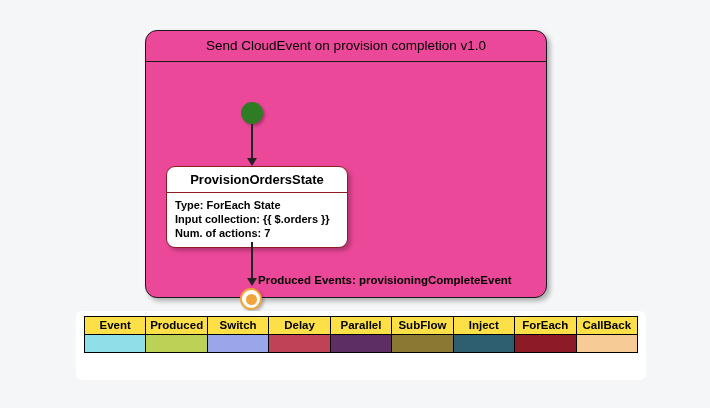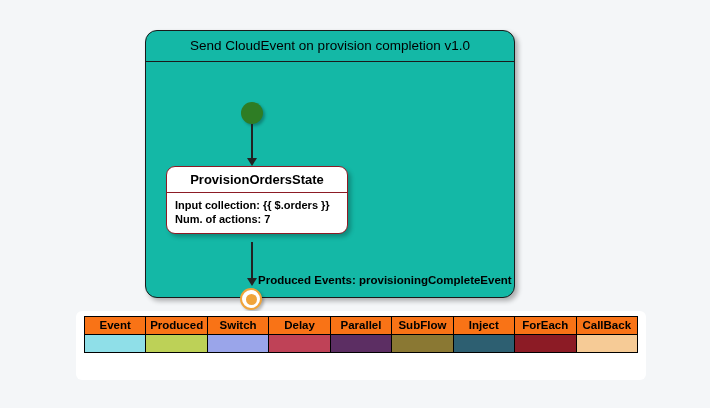--- a/index.html
+++ b/index.html
@@ -13,23 +13,23 @@
     font-family: "Liberation Sans", sans-serif;
     overflow: hidden;
     position: relative;
   }
 
   
   .workflow-canvas {
     position: absolute;
     left: 145px;
     top: 30px;
-    width: 370px;
+    width: 402px;
     height: 268px;
-    background: #14b8a6;
+    background: #ec4899;
     border: 1.6px solid #1a1a1a;
     border-radius: 12px;
     box-shadow: 3px 3px 5px rgba(0,0,0,0.30);
     box-sizing: border-box;
   }
   .workflow-title {
     height: 30px;
     line-height: 30px;
     text-align: center;
     font-size: 13.5px;
@@ -174,21 +174,21 @@
     border: 1.3px solid #000;
     padding: 0;
   }
   .legend-label {
     font-size: 11.5px;
     font-weight: bold;
     color: #000;
     text-align: center;
     height: 17px;
     line-height: 17px;
-    background: #f97316;
+    background: #fde047;
     white-space: nowrap;
   }
   .legend-swatch {
     height: 17px;
   }
 </style>
 </head>
 <body>
 
 <div class="workflow-canvas">
@@ -198,20 +198,21 @@
   <div class="workflow-body">
 
     <div class="start-node" style="background: rgb(46, 125, 36);"></div>
 
     <div class="edge-start"></div>
     <div class="arrowhead arrow-start"></div>
 
     <div class="state-node" style="border-color: rgb(140, 27, 37);">
       <div class="state-header" style="border-bottom-color: rgb(140, 27, 37);">ProvisionOrdersState</div>
       <div class="state-details">
+        <div>Type: ForEach State</div>
         <div>Input collection: {{ $.orders }}</div>
         <div>Num. of actions: 7</div>
       </div>
     </div>
 
     <div class="edge-end"></div>
     <div class="arrowhead arrow-end"></div>
     <div class="edge-label">Produced Events: provisioningCompleteEvent</div>
 
     <div class="end-node" style="border-color: rgb(240, 164, 58);">

